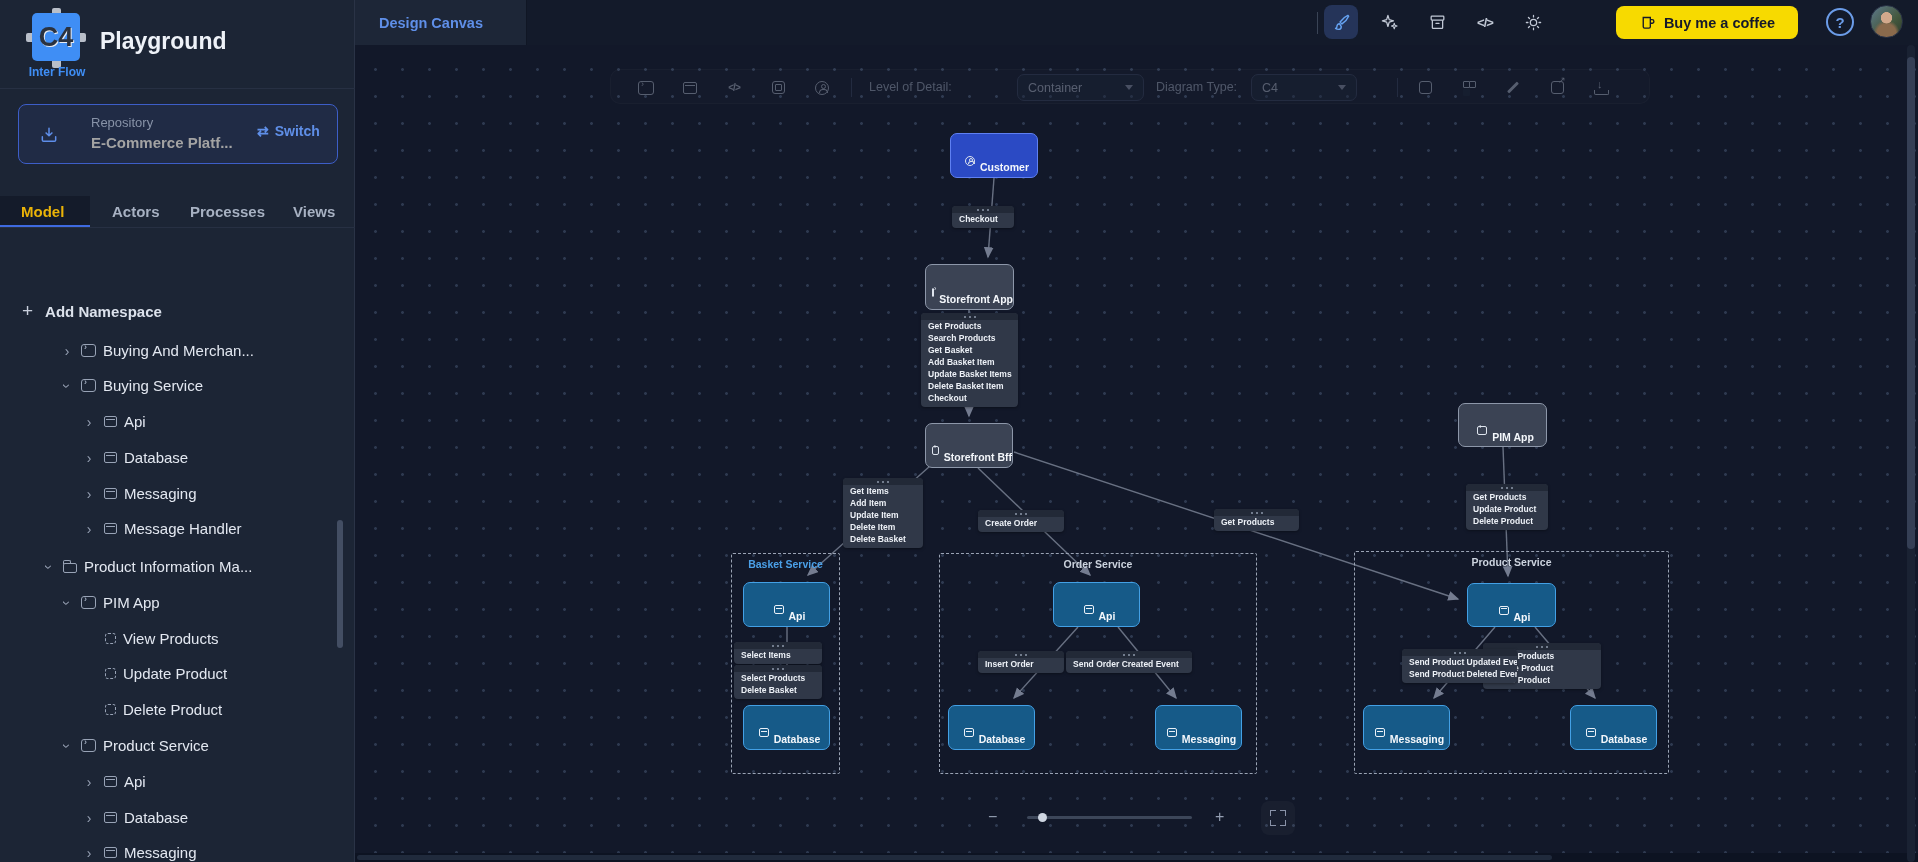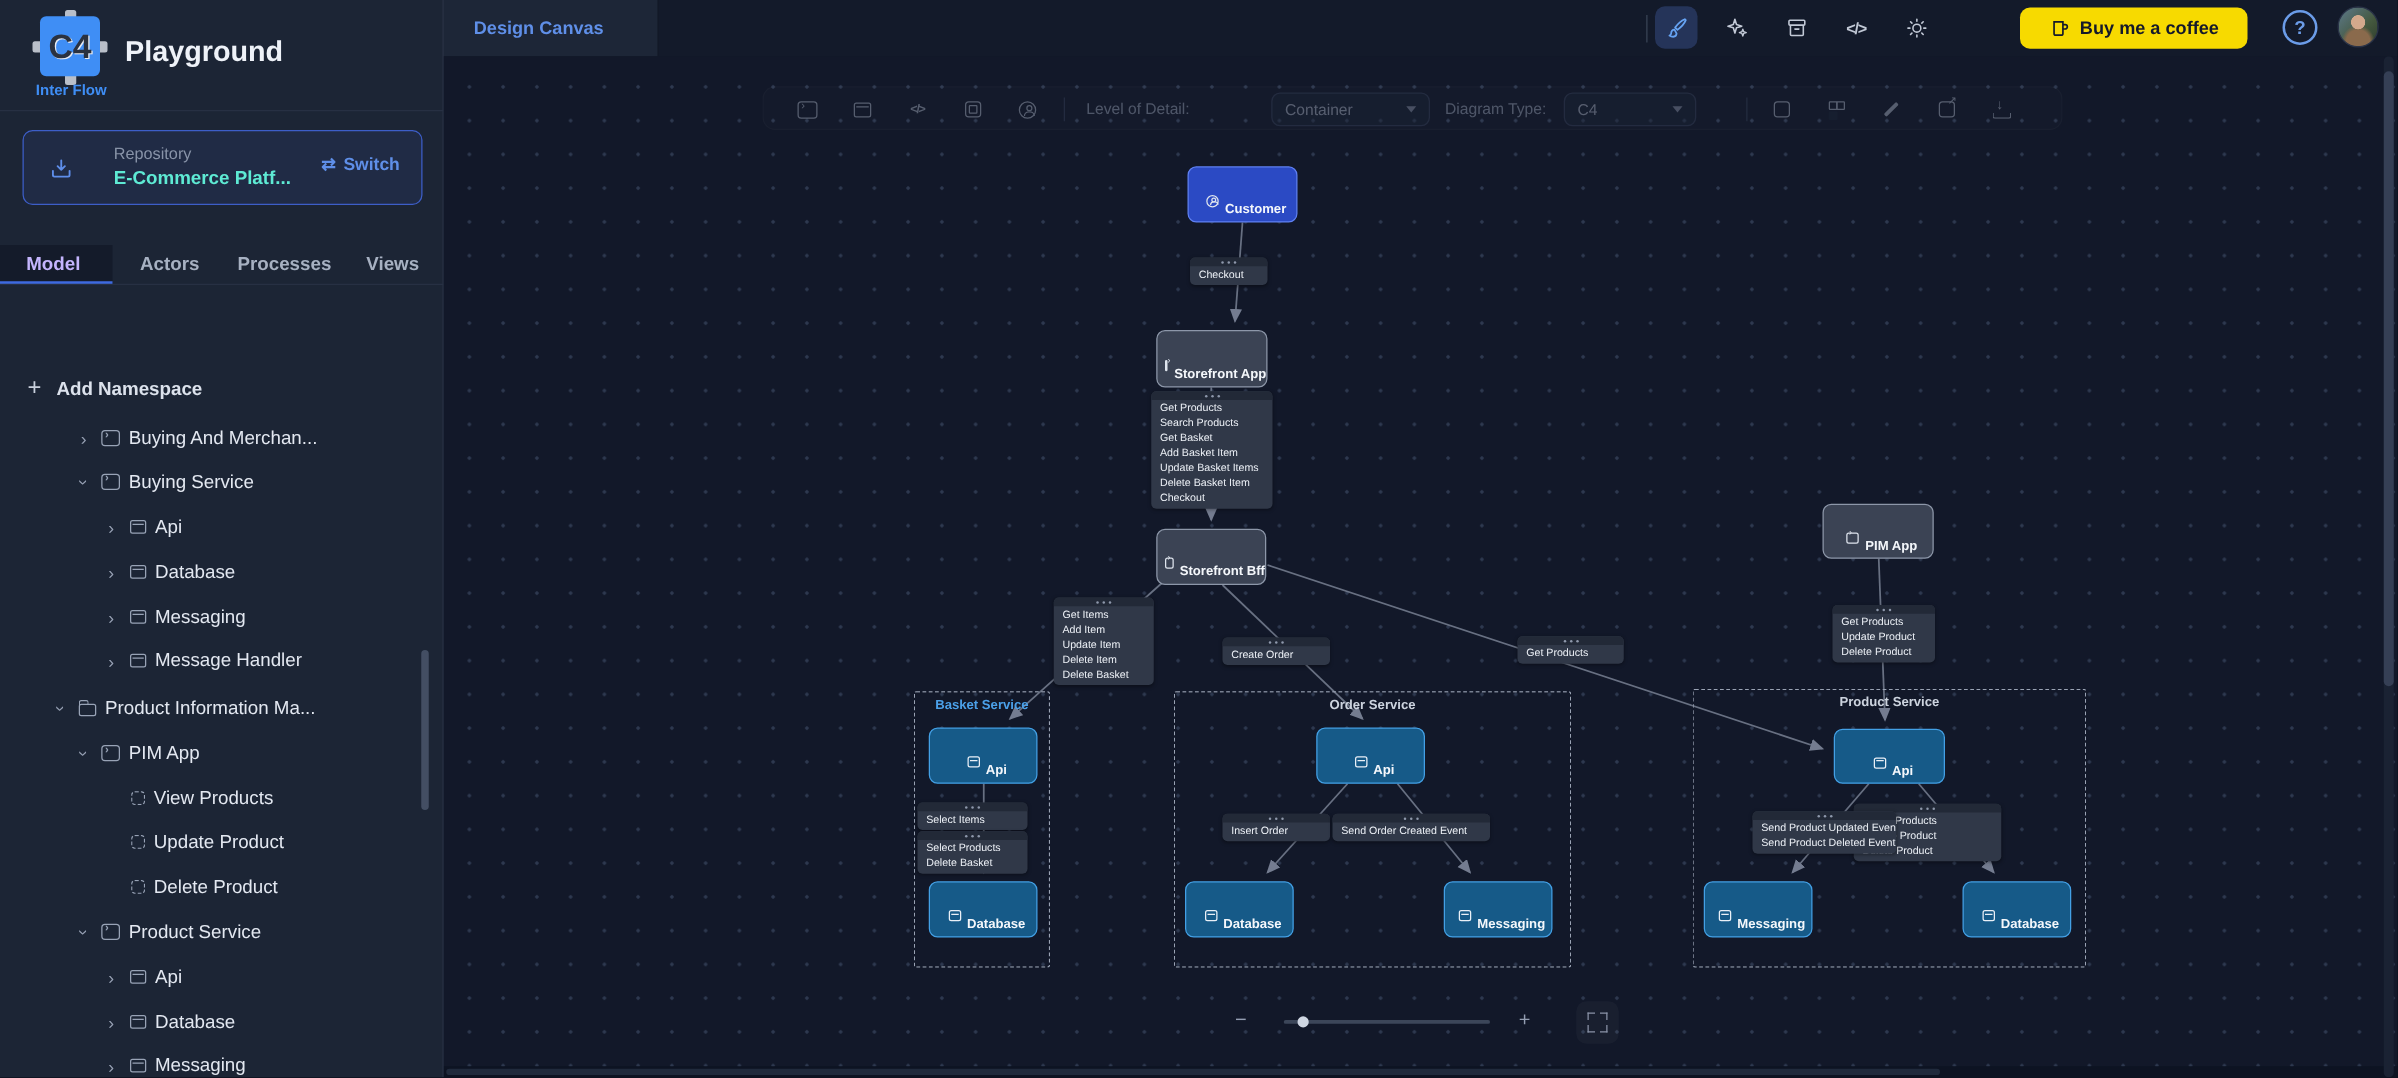--- a/index.html
+++ b/index.html
@@ -40,21 +40,21 @@
   #logo-cross-h { position:absolute; left:0px; top:25px; width:60px; height:9px; background:#b9bfc9; border-radius:2px; }
   #logo-sq { position:absolute; left:6px; top:5px; width:48px; height:48px; background:#3f8ef5; border-radius:5px;
     display:flex; align-items:center; justify-content:center; font-size:27px; font-weight:800; color:#2a3240;
     text-shadow:1px 1px 0 #e7ebf2; }
   #logo-brand { position:absolute; left:0px; top:57px; width:62px; text-align:center; color:#3f8ef5; font-weight:700; font-size:12px; }
   #app-title { position:absolute; left:100px; top:28px; font-size:23px; font-weight:700; color:#eef2f8; }
   .sb-divider { position:absolute; left:0; width:355px; height:1px; background:#273043; }
 
   #repo-card { position:absolute; left:18px; top:104px; width:320px; height:60px; border:1px solid #3d5ec8; border-radius:8px; background:#202b45;text-align:right; }
   #repo-label { position:absolute; left:72px; top:10px; font-size:13px; color:#8893a8; }
-  #repo-name { position:absolute; left:72px; top:29px; font-size:15px; font-weight:700; color:#5eead4; }
+  #repo-name { position:absolute; left:72px; top:29px; font-size:15px; font-weight:700; color:#a3a3a3; }
   #repo-switch { position:absolute; left:238px; top:18px; color:#5f8fe8; font-weight:700; font-size:14px; display:flex; gap:6px; align-items:center; }
 
   .sb-tab { position:absolute; top:203px; font-size:15px; font-weight:600; color:#a7b1c2; }
   #tab-underline { position:absolute; left:0; top:225px; width:90px; height:3px; background:#3e6ae0; }
   #tab-activebg { position:absolute; left:0; top:196px; width:90px; height:32px; background:rgba(10,16,28,.45); }
 
   #search-box { position:absolute; left:10px; top:240px; width:328px; height:37px; background:#2b3548; border-radius:8px; display:flex; align-items:center; padding-left:12px; gap:9px; }
   #search-input { background:transparent; border:none; outline:none; color:#cfd6e2; font-size:14px; width:270px; font-family:"Liberation Sans",sans-serif; }
   #search-input::placeholder { color:#7d889c; }
 
@@ -132,21 +132,21 @@
   .nc-term::before { content:"›"; position:absolute; left:1px; top:-4px; font-size:7px; }
   .nc-box { width:10px; height:9px; border:1.2px solid #eaf0f7; border-radius:2px; position:relative; }
   .nc-box::before { content:""; position:absolute; left:1px; right:1px; top:1.5px; border-top:1.1px solid #eaf0f7; }
   .nc-person { width:10px; height:10px; border:1.2px solid #dfe5ee; border-radius:50%; position:relative; }
   .nc-person::before { content:""; position:absolute; left:3px; top:1.5px; width:2.4px; height:2.4px; border:1px solid #dfe5ee; border-radius:50%; }
   .nc-person::after { content:""; position:absolute; left:1.6px; bottom:0.6px; width:5px; height:2.4px; border:1px solid #dfe5ee; border-bottom:none; border-radius:3px 3px 0 0; }
 
   .elabel { position:absolute; background:#303848; border-radius:4px; overflow:hidden; box-shadow:0 1px 3px rgba(0,0,0,.35); }
   .lhead { height:7px; background:#222937; display:flex; align-items:center; justify-content:center; }
   .dots { width:2px; height:2px; border-radius:50%; background:#8e98ab; box-shadow:5px 0 0 #8e98ab, -5px 0 0 #8e98ab; }
-  .lrow { font-size:8.5px; font-weight:400; color:#edf1f7; line-height:12px; padding:0 7px; white-space:nowrap; overflow:hidden; }
+  .lrow { font-size:8.5px; font-weight:700; color:#edf1f7; line-height:12px; padding:0 7px; white-space:nowrap; overflow:hidden; }
   .elabel .pad { height:3px; }
 
   
   #zoom-minus, #zoom-plus { position:absolute; color:#949eb2; font-size:16px; }
   #zoom-track { position:absolute; width:165px; height:3px; background:#3c4659; border-radius:2px; }
   #zoom-thumb { position:absolute; width:9px; height:9px; border-radius:50%; background:#cfd6e2; }
   #fs-btn { position:absolute; width:34px; height:34px; border-radius:8px; background:rgba(255,255,255,.03); }
   .fsc { position:absolute; width:6px; height:6px; }
   .fsc.tl { left:9px; top:9px; border-left:1.8px solid #8a93a8; border-top:1.8px solid #8a93a8; }
   .fsc.tr { right:9px; top:9px; border-right:1.8px solid #8a93a8; border-top:1.8px solid #8a93a8; }
@@ -228,21 +228,21 @@
       </svg>
       <div id="repo-label">Repository</div>
       <div id="repo-name">E-Commerce Platf...</div>
       <div id="repo-switch">
         <span>⇄</span>
         <span>Switch</span>
       </div>
     </div>
 
     <div id="tab-activebg"></div>
-    <span class="sb-tab" style="left:21px;color:#c4b5fd">Model</span>
+    <span class="sb-tab" style="left:21px;color:#eab308">Model</span>
     <span class="sb-tab" style="left:112px">Actors</span>
     <span class="sb-tab" style="left:190px">Processes</span>
     <span class="sb-tab" style="left:293px">Views</span>
     <div id="tab-underline"></div>
     <div class="sb-divider" style="top:227px"></div>
 
 
     <div id="add-ns">
       <span class="plus">+</span>
       <span>Add Namespace</span>

